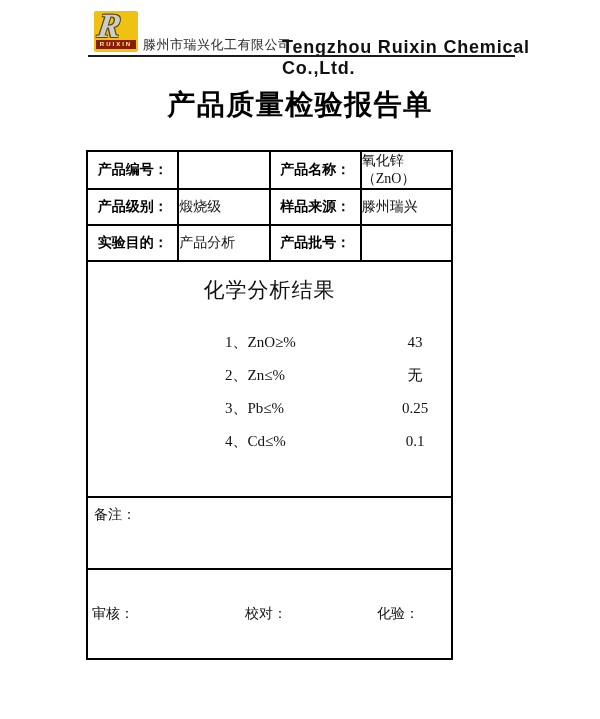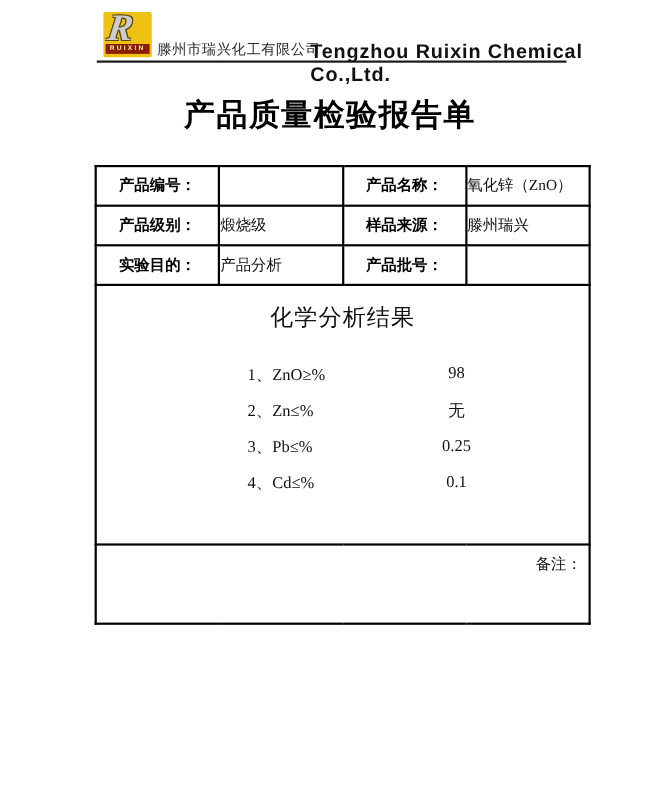--- a/index.html
+++ b/index.html
@@ -32,41 +32,41 @@
   .header-rule { position: absolute; left: 88px; top: 55px; width: 427px; height: 2px; background: #1a1a1a; }
 
   
   .title {
     position: absolute; left: 0; right: 0; top: 86px; text-align: center;
     font-family: "Liberation Sans", sans-serif; font-weight: bold;
     font-size: 28px; letter-spacing: 1.5px; color: #000;
   }
 
   
-  table.report { position: absolute; left: 86px; top: 150px; width: 451px; border-collapse: collapse; table-layout: fixed; }
+  table.report { position: absolute; left: 86px; top: 150px; width: 367px; border-collapse: collapse; table-layout: fixed; }
   table.report td { border: 2px solid #000; }
   tr.info-row { height: 36px; }
   td.cell-label {
     font-family: "Liberation Sans", sans-serif; font-weight: bold; font-size: 14px;
     text-align: center; vertical-align: middle; color: #000;
   }
   td.cell-value {
     font-family: Liberation Serif, serif; font-size: 14px;
     text-align: left; vertical-align: middle; color: #111;
   }
 
   tr.analysis-row { height: 236px; }
   td.analysis-cell { vertical-align: top; padding-top: 14px; }
   .analysis-title { text-align: center; font-size: 21px; letter-spacing: 1px; color: #111; }
   .analysis-items { margin-top: 22px; margin-left: 137px; width: 280px; }
   .analysis-item { height: 33px; display: flex; align-items: center; font-size: 15px; color: #111; }
   .ai-label { width: 110px; text-align: left; white-space: nowrap; }
   .ai-value { width: 160px; text-align: center; }
 
-  tr.remarks-row { height: 72px; text-align: right; }
+  tr.remarks-row { height: 72px; }
   td.remarks-cell { vertical-align: top; padding: 8px 6px; font-size: 14px; color: #111; }
 
   tr.sign-row { height: 90px; }
   td.sign-cell { position: relative; font-size: 14px; color: #111; }
   .sign { position: absolute; top: 50%; transform: translateY(-50%); white-space: nowrap; }
   .sign-1 { left: 4px; }
   .sign-2 { left: 157px; }
   .sign-3 { left: 289px; }
 </style>
 </head>
@@ -110,21 +110,21 @@
         <td class="cell-label">产品批号：</td>
         <td class="cell-value"></td>
       </tr>
 
       <tr class="analysis-row">
         <td class="analysis-cell" colspan="4">
           <div class="analysis-title">化学分析结果</div>
           <div class="analysis-items">
             <div class="analysis-item">
               <span class="ai-label">1、ZnO≥%</span>
-              <span class="ai-value">98</span>
+              <span class="ai-value">43</span>
             </div>
             <div class="analysis-item">
               <span class="ai-label">2、Zn≤%</span>
               <span class="ai-value">无</span>
             </div>
             <div class="analysis-item">
               <span class="ai-label">3、Pb≤%</span>
               <span class="ai-value">0.25</span>
             </div>
             <div class="analysis-item">
@@ -134,15 +134,22 @@
           </div>
         </td>
       </tr>
 
       <tr class="remarks-row">
         <td class="remarks-cell" colspan="4">
           <span>备注：</span>
         </td>
       </tr>
 
+      <tr class="sign-row">
+        <td class="sign-cell" colspan="4">
+          <span class="sign sign-1">审核：</span>
+          <span class="sign sign-2">校对：</span>
+          <span class="sign sign-3">化验：</span>
+        </td>
+      </tr>
     </tbody>
   </table>
 </div>
 
 </body></html>

